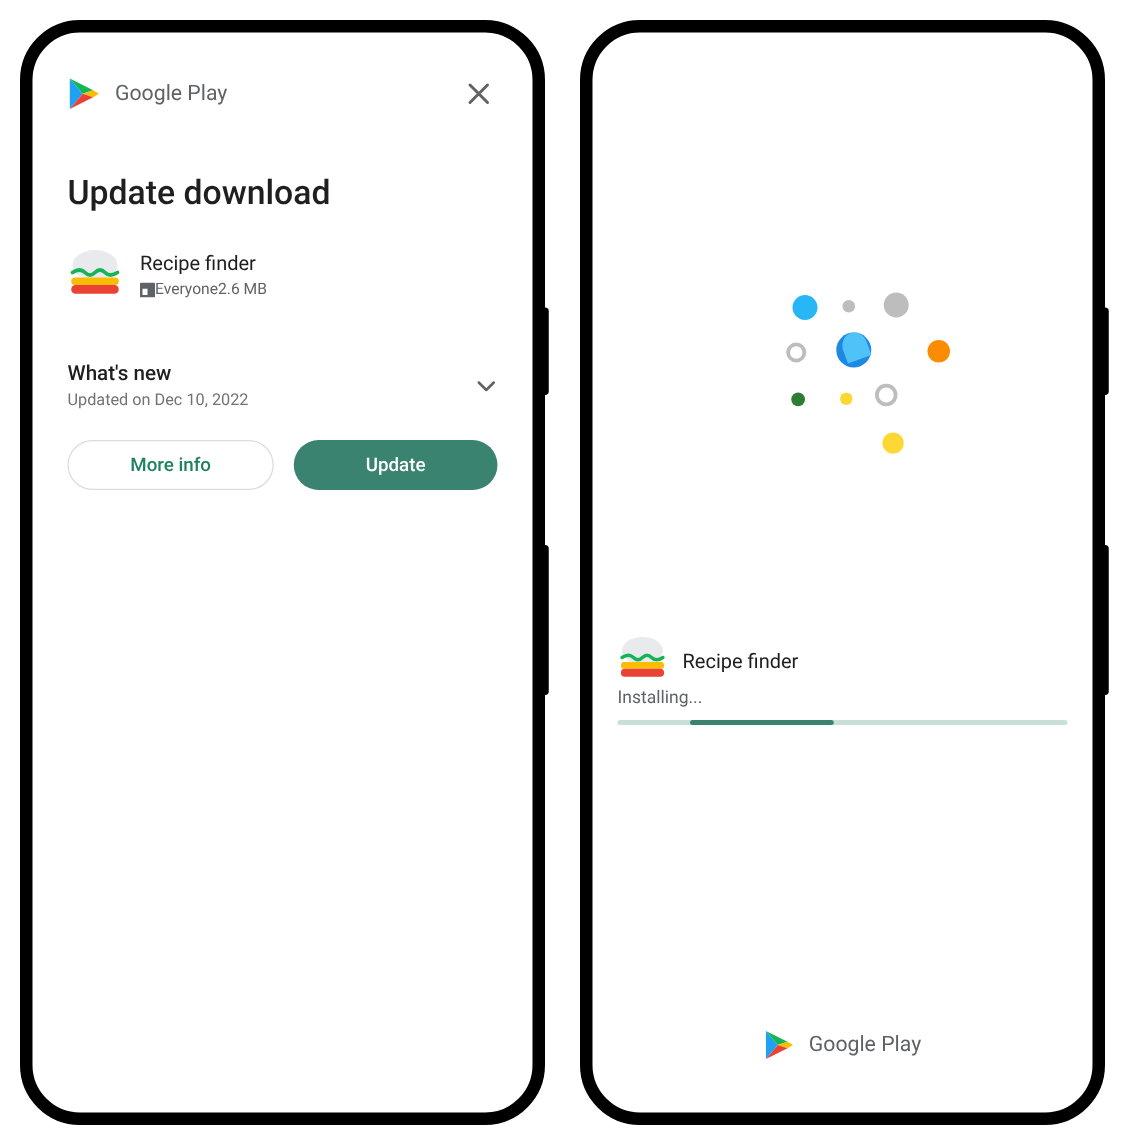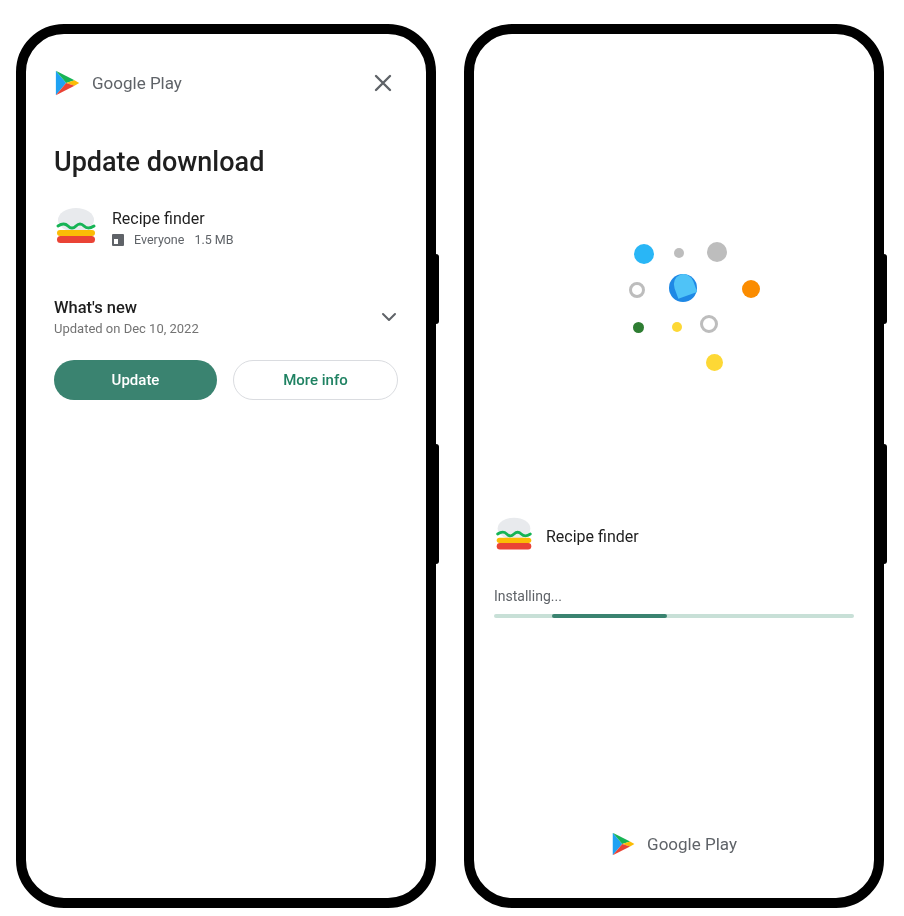--- a/index.html
+++ b/index.html
@@ -10,21 +10,20 @@
     font-family: Roboto, "Helvetica Neue", Arial, sans-serif;
     -webkit-font-smoothing: antialiased;
   }
   .stage {
     position: relative;
     width: 880px;
     height: 916px;
     display: flex;
     gap: 28px;
     padding: 16px 24px 0 16px;
-    align-items: center;
   }
   
   .phone {
     position: relative;
     width: 420px;
     height: 884px;
     border: 10px solid #000;
     border-radius: 48px;
     background: #fff;
     overflow: hidden;
@@ -52,21 +51,21 @@
   }
   .s1-title {
     font-size: 27px; font-weight:500; color:#1f1f1f; margin-bottom:26px;
   }
   .s1-sub {
     font-size: 14.5px; color:#5f6368; margin-bottom:20px;
   }
   .app-row { display:flex; align-items:center; gap:14px; margin-bottom:46px; }
   .burger-icon svg { width:44px; height:44px; }
   .app-name { font-size:16px; color:#1f1f1f; margin-bottom:4px; }
-  .app-meta { display:flex; align-items:center; gap:10px; color:#5f6368; font-size:12.5px; }
+  .app-meta { display:flex; align-items:center; color:#5f6368; font-size:12.5px; }
   .whatsnew {
     display:flex; align-items:center; justify-content:space-between;
     margin-bottom:24px; cursor:pointer;
   }
   .whatsnew .wn-title { font-size:16.5px; font-weight:500; color:#1f1f1f; margin-bottom:4px;}
   .whatsnew .wn-sub { font-size:13px; color:#737373;}
   .chev { color:#5f6368; }
   .btn-row { display:flex; gap:16px; }
   .btn {
     flex:1; height:40px; border-radius:999px;
@@ -76,21 +75,21 @@
   .btn-outline { border:1px solid #dadce0; color:#1f8262; background:#fff;}
   .btn-solid   { border:none; background:#3a8370; color:#fff; }
 
   
   .s2 { padding: 0 20px; height:100%; display:flex; flex-direction:column; }
   .s2-anim { flex:0 0 auto; height:480px; position:relative; }
   .dot { position:absolute; border-radius:50%; }
   .s2-app { display:flex; align-items:center; gap:12px; }
   .s2-app .burger-icon svg { width:40px; height:40px; }
   .s2-appname { font-size:16px; color:#1f1f1f; }
-  .s2-status { margin-top:30px; font-size:14px; color:#5f6368; }
+  .s2-status { font-size:14px; color:#5f6368; }
   .prog-track {
     margin-top:10px; height:4px; width:100%; background:#c8e0d7; border-radius:2px; position:relative;
   }
   .prog-fill {
     position:absolute; left:16%; top:0; height:4px; width:32%;
     background:#3a8370; border-radius:2px;
   }
   .s2-footer {
     margin-top:auto; margin-bottom:40px;
     display:flex; align-items:center; justify-content:center; gap:10px;
@@ -160,41 +159,41 @@
               </svg>
           </div>
           <div>
             <div class="app-name">Recipe finder</div>
             <div class="app-meta">
               <svg width="12" height="12" viewBox="0 0 12 12">
                 <rect x="0" y="0" width="12" height="12" rx="1" fill="#5f6368"></rect>
                 <rect x="2" y="5" width="4" height="5" fill="#fff"></rect>
               </svg>
               <span>Everyone</span>
-              <span>1.5 MB</span>
+              <span>2.6 MB</span>
             </div>
           </div>
         </div>
 
         <div class="whatsnew">
           <div>
             <div class="wn-title">What's new</div>
             <div class="wn-sub">Updated on Dec 10, 2022</div>
           </div>
           <svg class="chev" width="18" height="18" viewBox="0 0 18 18">
             <path d="M3 6 L9 12 L15 6" stroke="#5f6368" stroke-width="2" fill="none" stroke-linecap="round" stroke-linejoin="round"></path>
           </svg>
         </div>
 
         <div class="btn-row">
+          <div class="btn btn-outline">
+            <span>More info</span>
+          </div>
           <div class="btn btn-solid">
             <span>Update</span>
-          </div>
-          <div class="btn btn-outline">
-            <span>More info</span>
           </div>
         </div>
 
       </div>
     </div>
   </div>
 
   <div class="phone-wrap">
     <div class="side-btn sb1"></div>
     <div class="side-btn sb2"></div>

